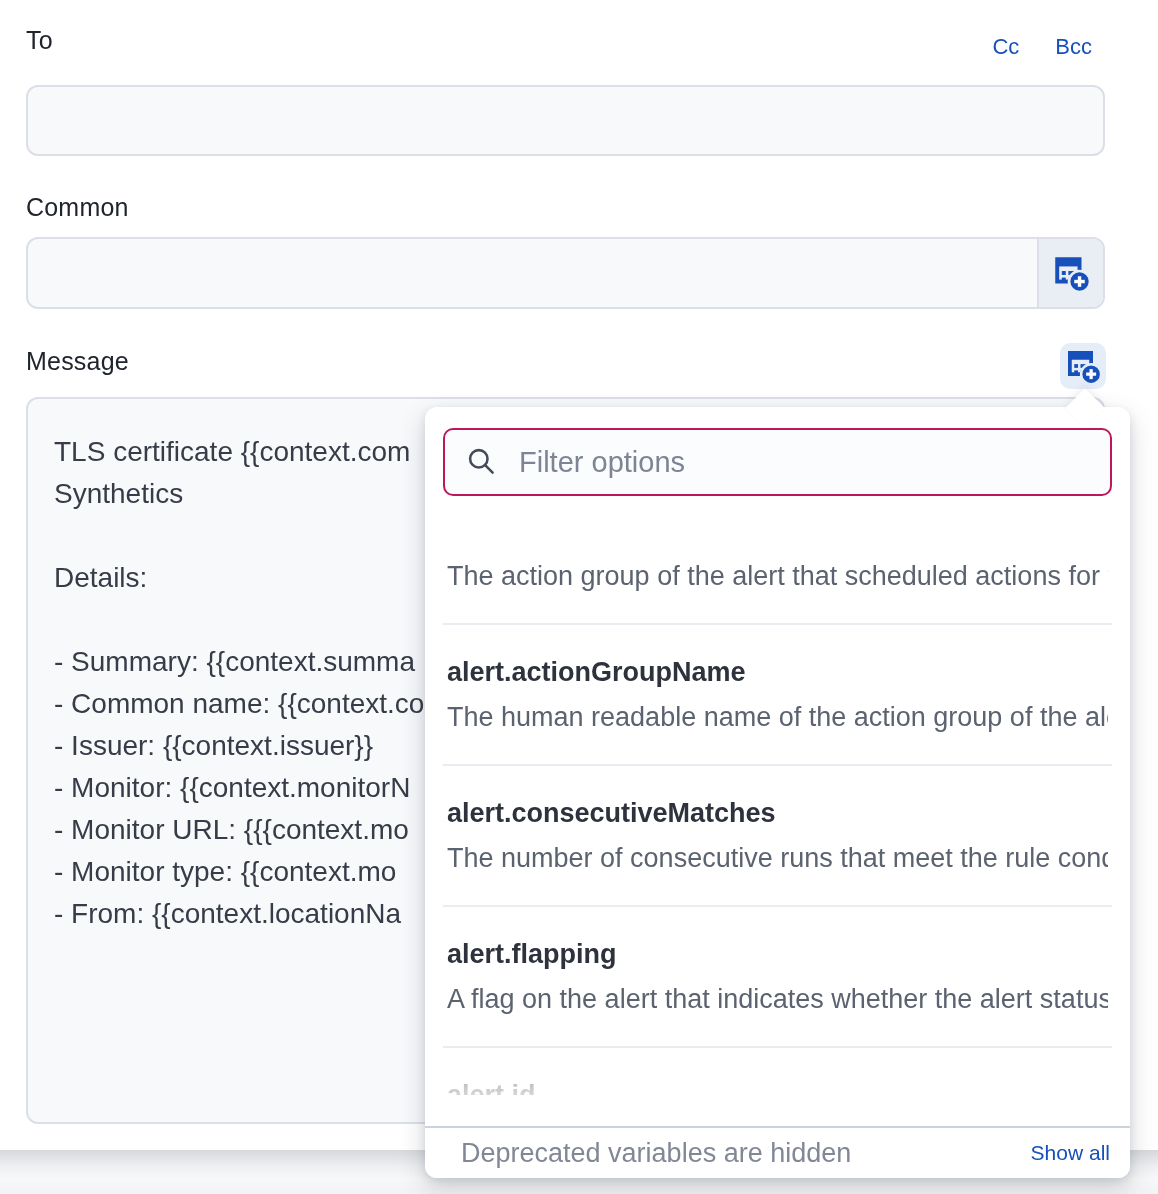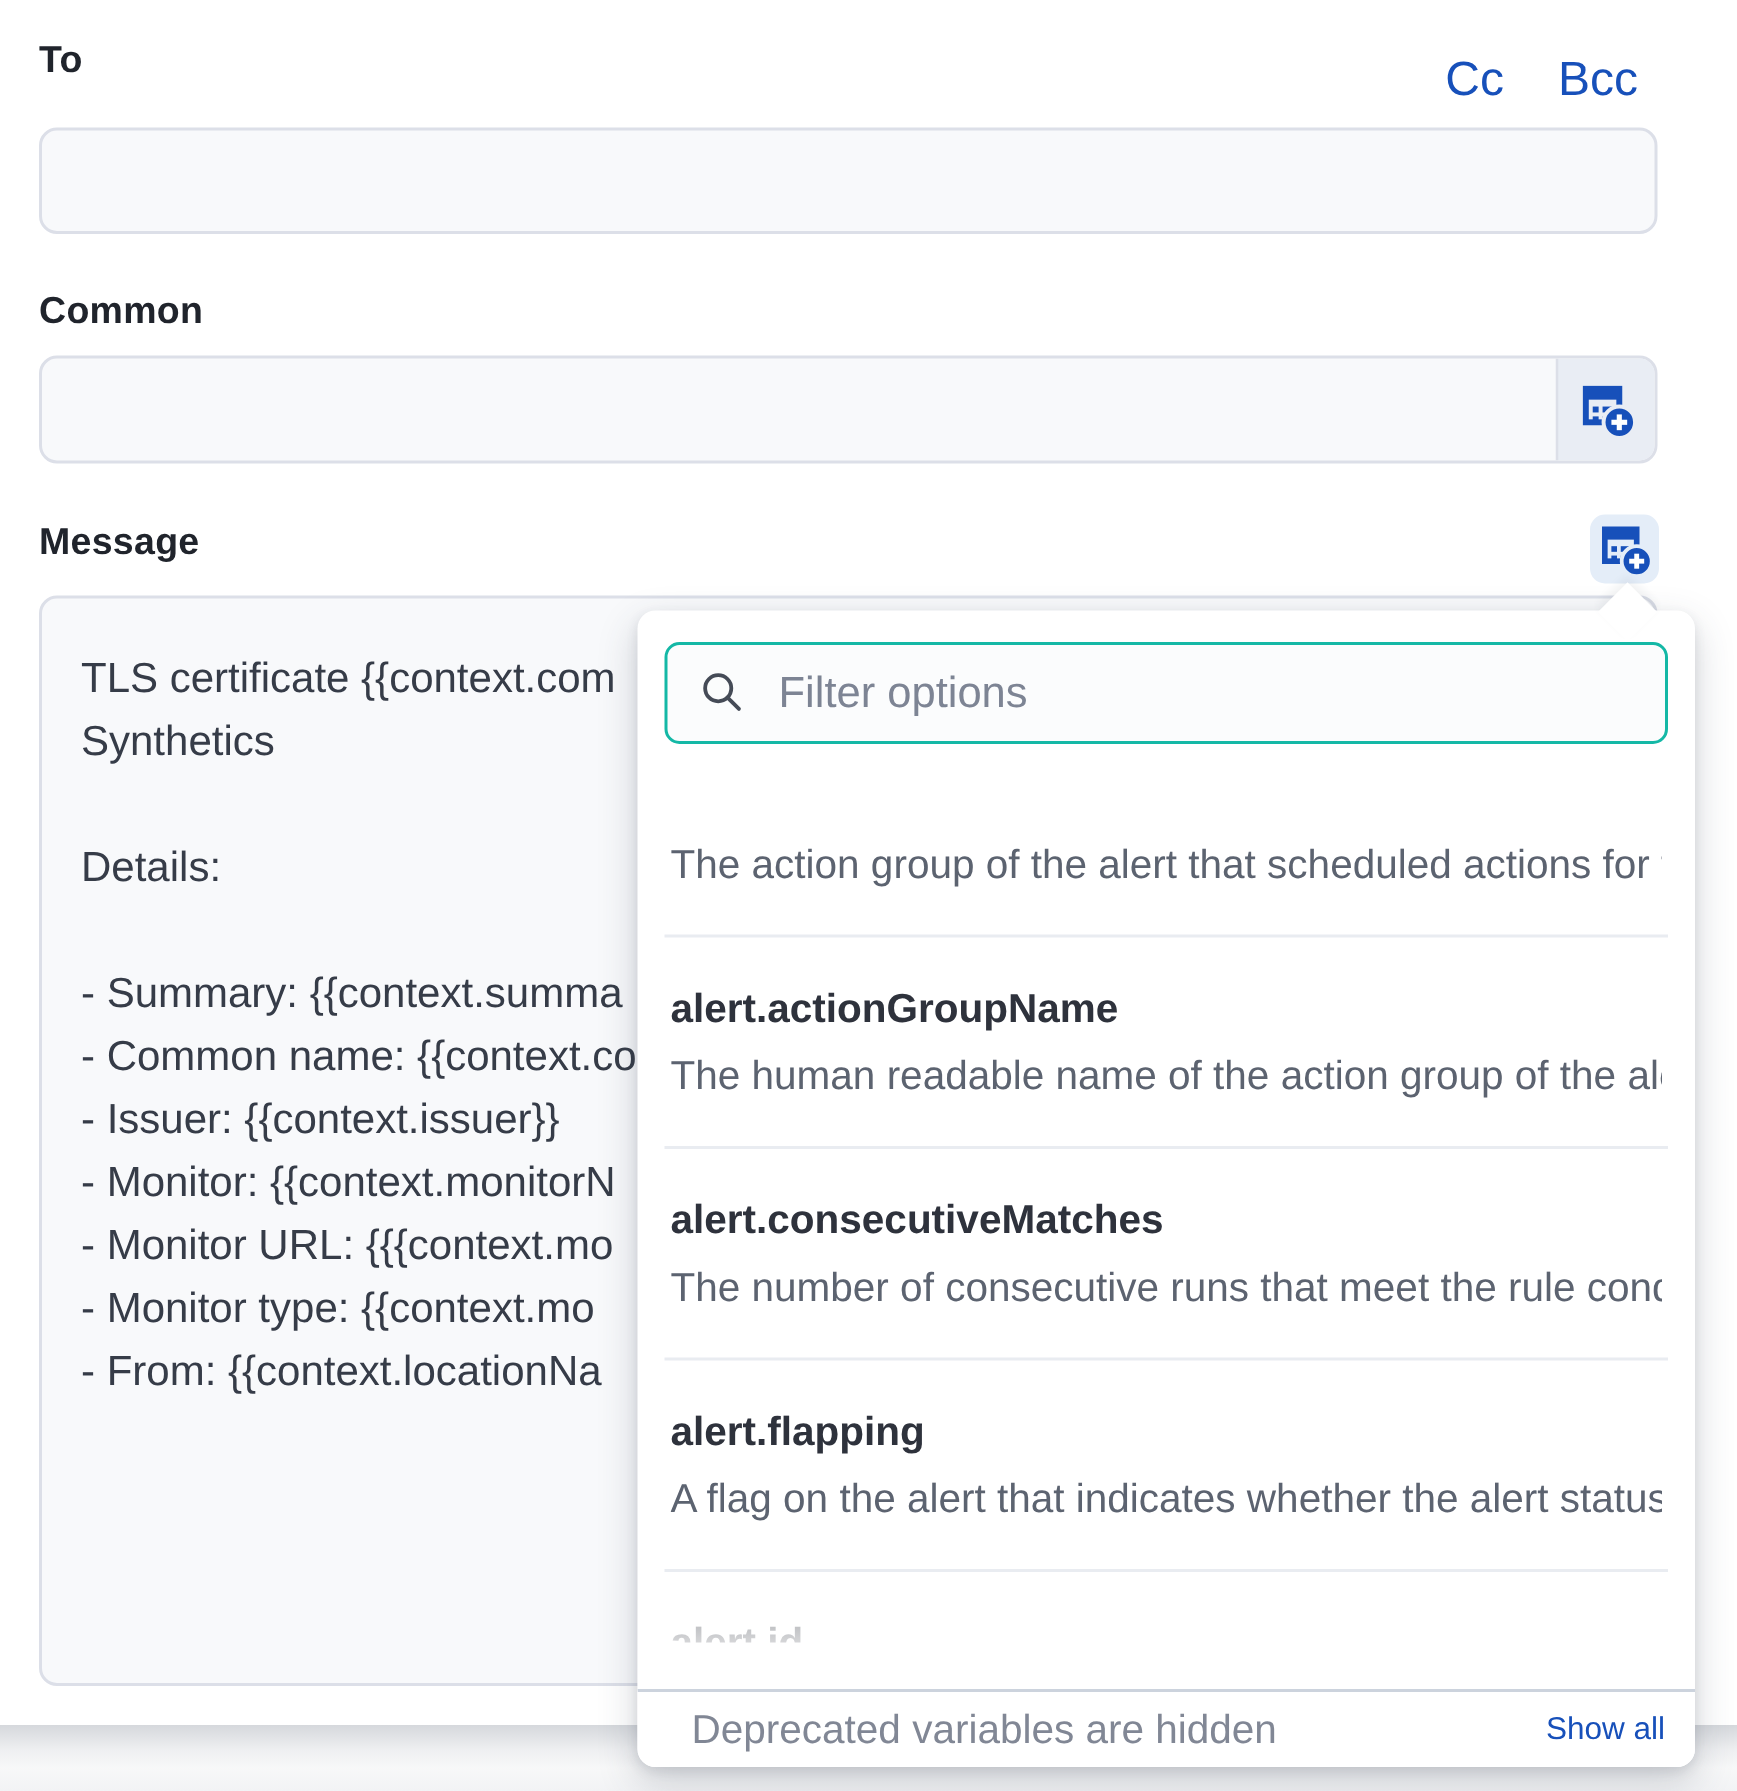--- a/index.html
+++ b/index.html
@@ -3,27 +3,27 @@
 <meta charset="utf-8">
 <style>
   * { margin:0; padding:0; box-sizing:border-box; }
   html,body { background:#fff; }
   body { font-family:"Liberation Sans", sans-serif; }
   .canvas {
     position:relative; width:1158px; height:1194px;
     background:#ffffff; overflow:hidden;
   }
   
-  .form-label { font-size:25px; font-weight:700; color:#20242c; letter-spacing:.2px; }
+  .form-label { font-size:25px; font-weight:400; color:#20242c; letter-spacing:.2px; }
   .link { color:var(--accent); text-decoration:none; cursor:pointer; }
 
   .to-row { position:absolute; left:26px; top:26px; width:1079px;
             display:flex; justify-content:space-between; align-items:flex-start; }
   .cc-links { display:flex; gap:36px; margin-top:8px; padding-right:13px;
-              font-size:32px; font-weight:500; }
+              font-size:22px; font-weight:500; }
 
   
   .input-box {
     position:absolute; background:#f8f9fb;
     border:2px solid #dcdfe8; border-radius:12px;
   }
   .to-input { left:26px; top:85px; width:1079px; height:71px; }
   .subject-label { position:absolute; left:26px; top:193px; }
   .subject-input { left:26px; top:237px; width:1079px; height:72px; }
   .append-btn {
@@ -66,21 +66,21 @@
     box-shadow:0 10px 26px rgba(56,66,82,.22), 0 3px 8px rgba(56,66,82,.12);
   }
   .popover-arrow {
     position:absolute; top:-13px; left:646px; width:28px; height:28px;
     background:#fff; transform:rotate(45deg);
     box-shadow:-3px -3px 6px rgba(56,66,82,.07);
   }
   .filter-wrap { position:absolute; left:18px; right:18px; top:21px; height:68px; }
   .filter-input {
     width:100%; height:100%; background:#fbfcfd;
-    border:2px solid #14b8a6; border-radius:10px;
+    border:2px solid #be185d; border-radius:10px;
     font-family:"Liberation Sans", sans-serif;
     font-size:29px; color:#343741; padding:0 20px 0 74px; outline:none;
   }
   .filter-input::placeholder { color:#7d8494; }
   .search-ic { position:absolute; left:22px; top:17px; pointer-events:none; }
 
   .var-list {
     position:absolute; left:0; right:0; top:111px; bottom:52px;
     padding:0 18px; overflow:hidden;
   }

